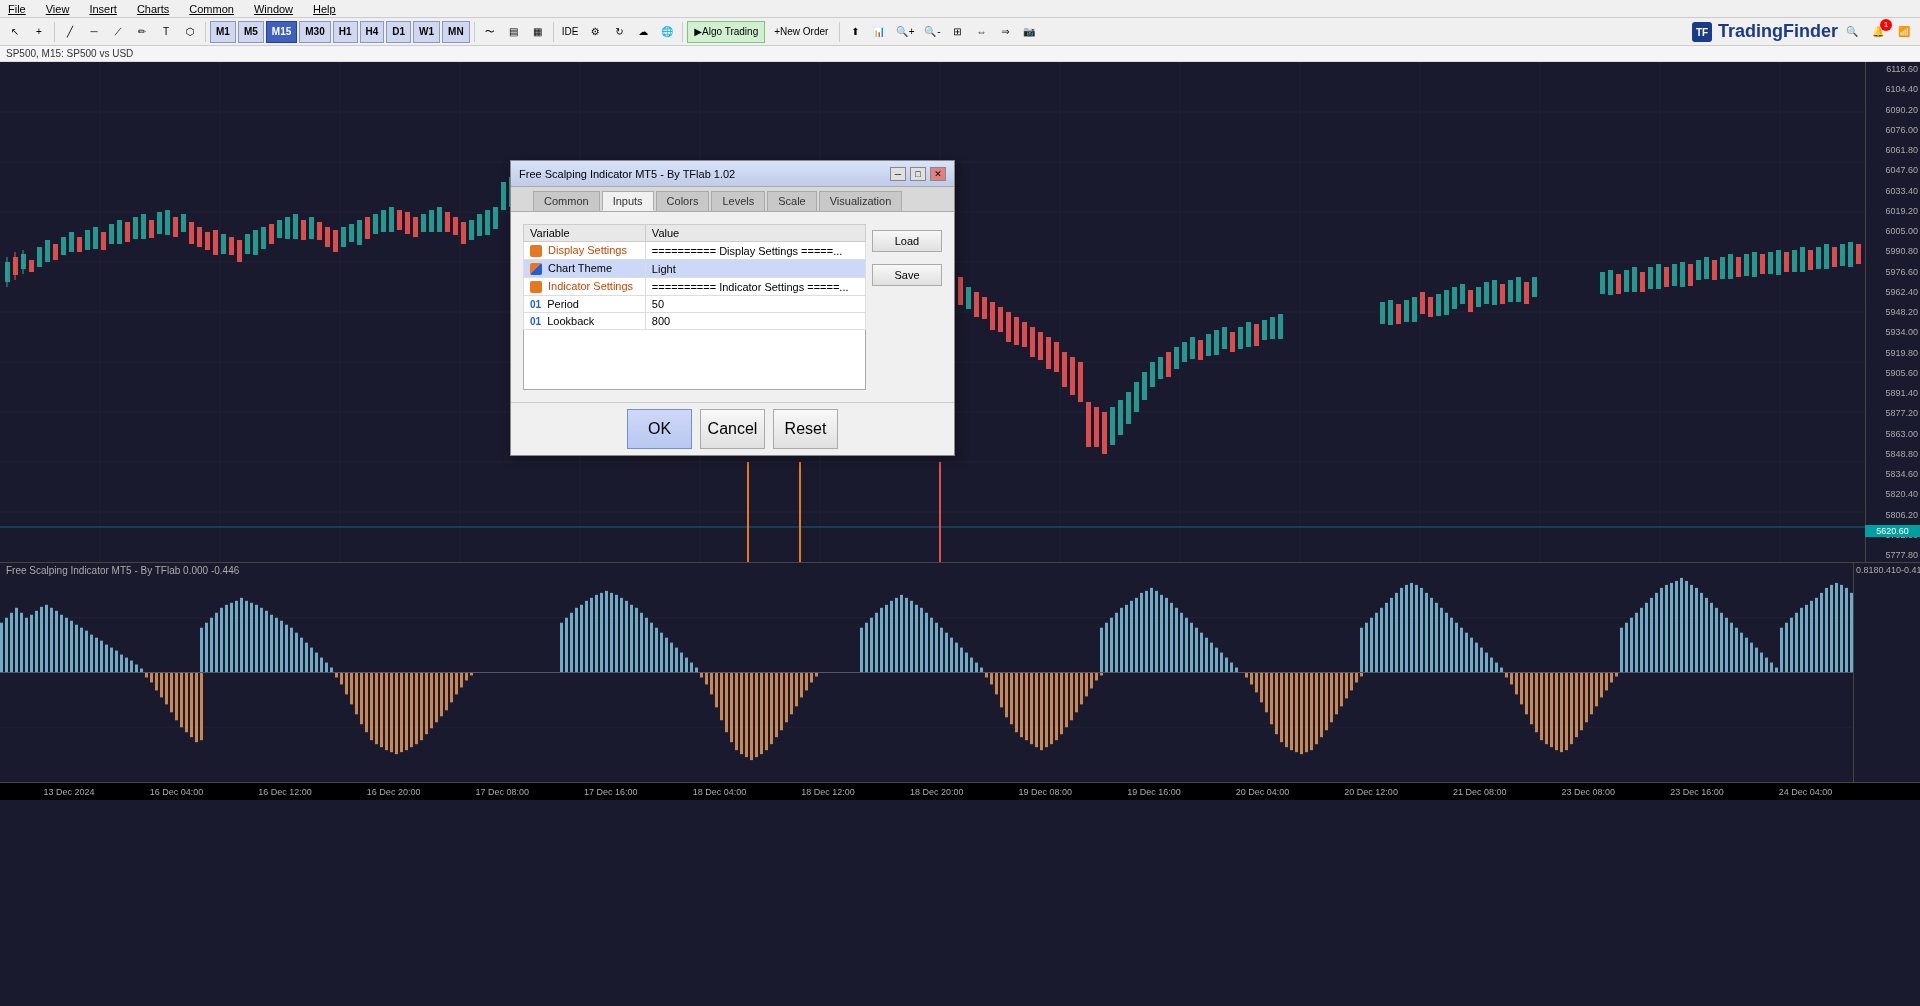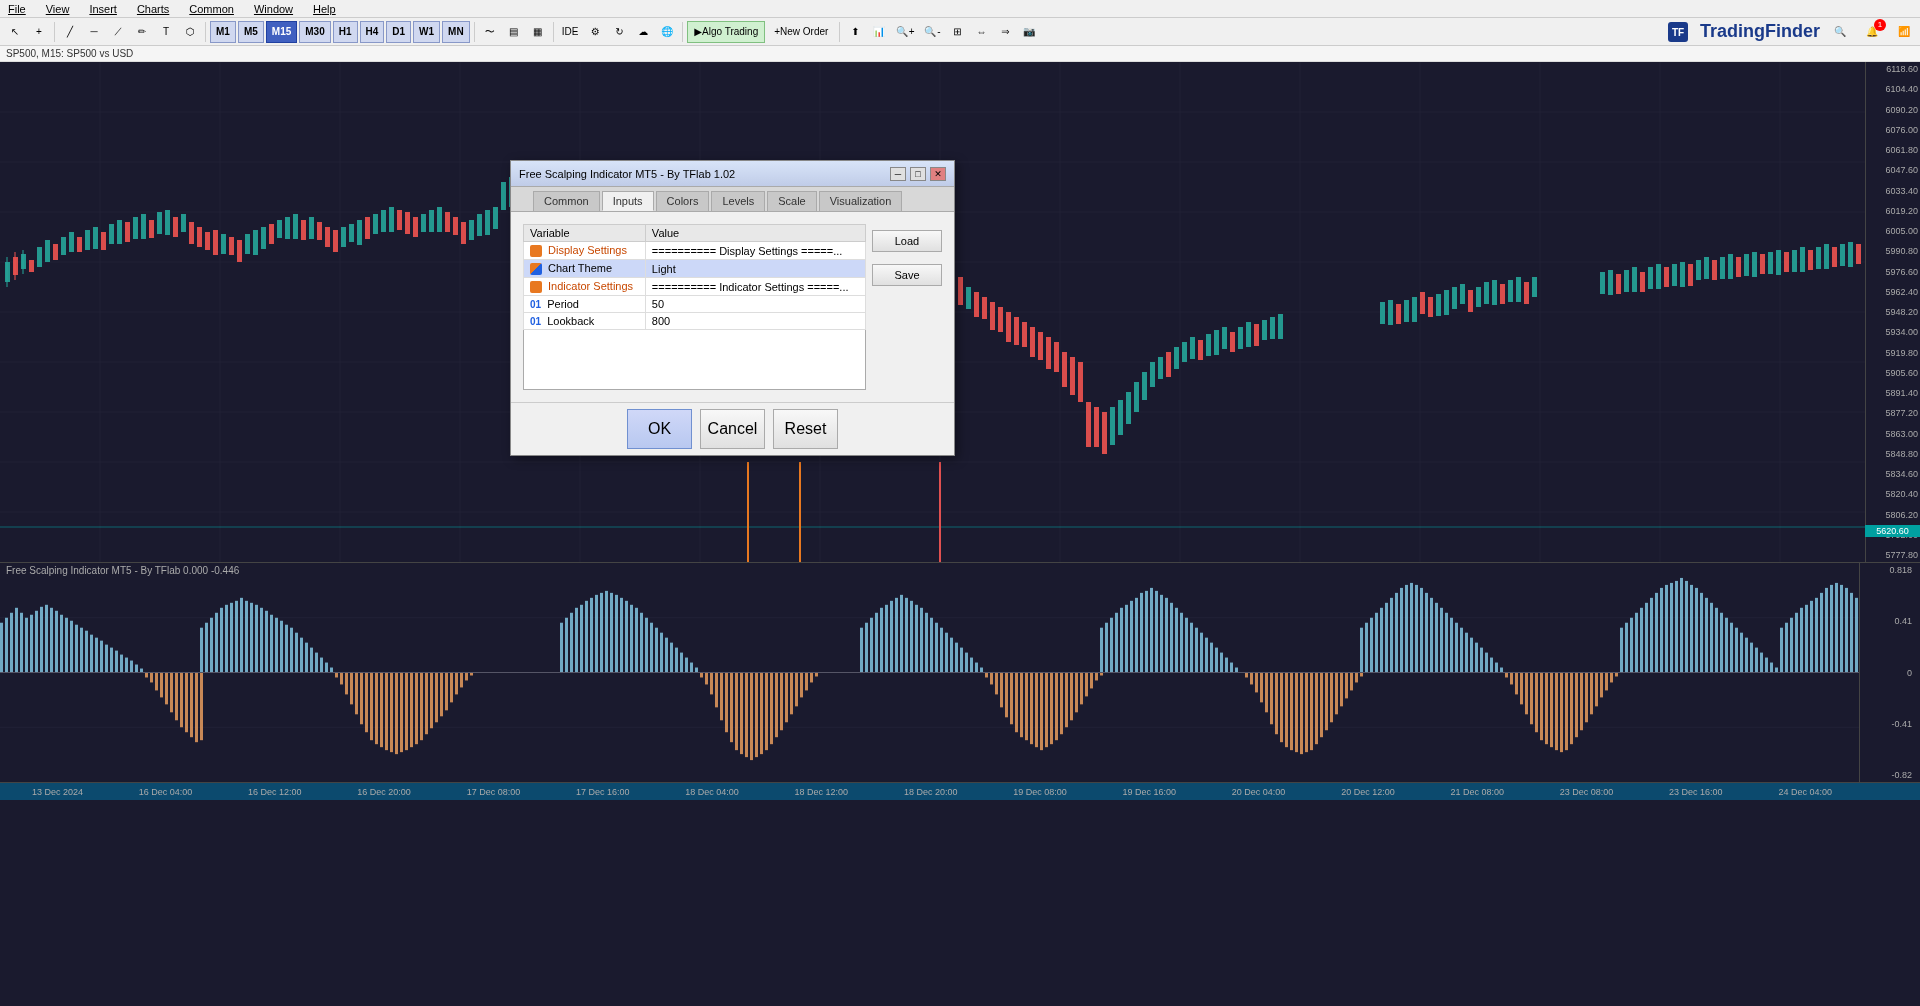--- a/index.html
+++ b/index.html
@@ -96,28 +96,28 @@
       position: relative;
       background: #1a1a2e;
       width: 1920px;
       height: 220px;
       border-top: 1px solid #444;
       overflow: hidden;
     }
 
     
     #date-axis {
-      background: #0c4a6e;
+      background: #000000;
       height: 18px;
       display: flex;
       align-items: center;
       border-top: 1px solid #444;
       font-size: 9px;
       color: #aaa;
-      padding: 0 60px 0 0;
+      padding: 0 60px 0 12px;
       overflow: hidden;
     }
 
     
     #chart-svg {
       position: absolute;
       top: 0;
       left: 0;
       width: calc(100% - 55px);
       height: 100%;
@@ -294,42 +294,42 @@
     .bottom-btn.primary { background: linear-gradient(to bottom, #d0d8f8, #b8c8f0); border-color: #7090d0; }
 
     
     #table-area {
       display: flex;
     }
 
     
     #indicator-axis {
       position: absolute;
-      right: 6px;
+      right: 12px;
       top: 0;
       width: 55px;
       height: 100%;
       background: #1a1a2e;
       border-left: 1px solid #444;
       display: flex;
-      flex-direction: column;
+      flex-direction: row;
       justify-content: space-between;
       padding: 2px 2px;
       font-size: 9px;
       color: #aaa;
     }
 
     .price-tick { text-align: right; font-size: 9px; }
 
     
     #toolbar-right {
       margin-left: auto;
       display: flex;
       align-items: center;
-      gap: 10px;
+      gap: 4px;
     }
   </style>
 </head>
 <body>
 
 <div id="chart-container">
 
   <div id="menu-bar" style="position:relative;z-index:10;">
     <span>File</span>
     <span>View</span>

